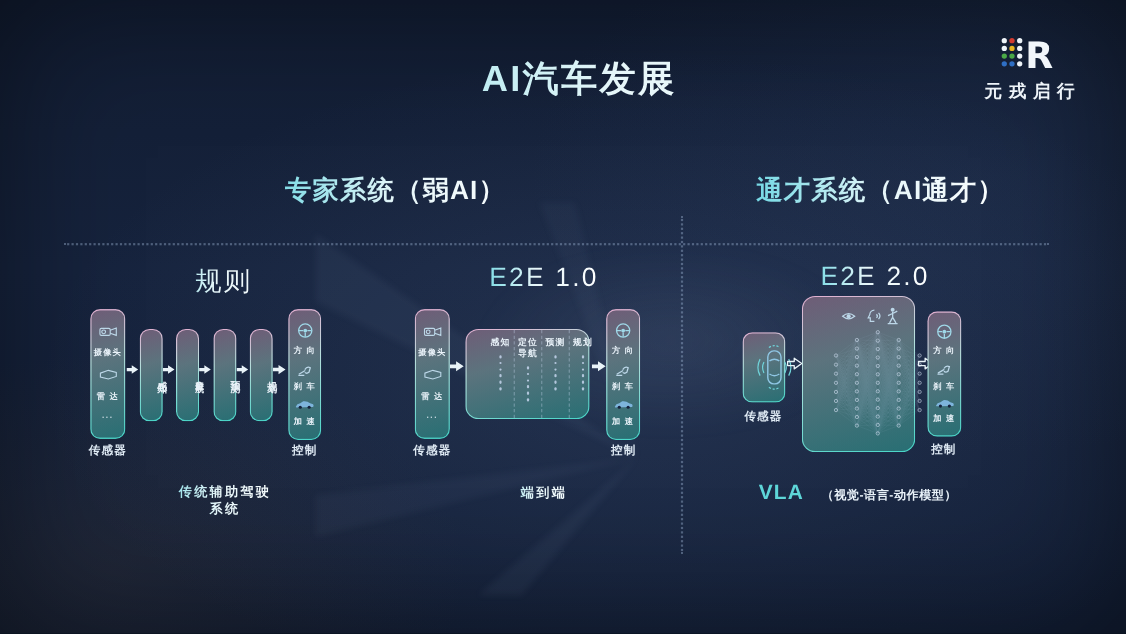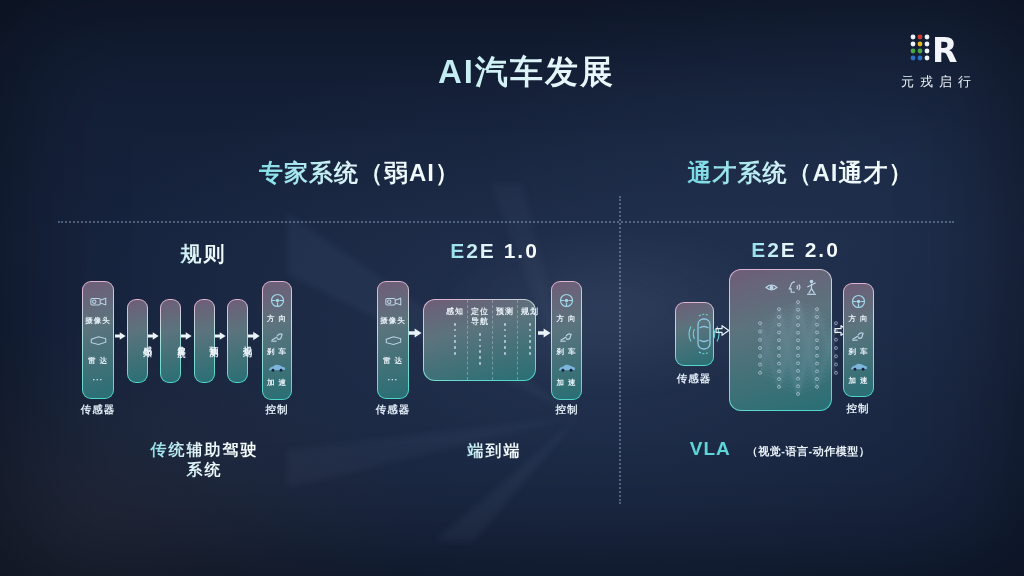--- a/index.html
+++ b/index.html
@@ -35,21 +35,21 @@
 
   .grad-txt {
     background: linear-gradient(90deg,#48c6e2 0%, #7fdce6 22%, #e6f6f9 55%, #ffffff 100%);
     -webkit-background-clip:text; background-clip:text; color:transparent;padding-left:29px;
   }
   .title {
     top:50px; left:0; width:100%; font-size:33px; font-weight:bold; letter-spacing:2px;
     text-shadow:none;
   }
   .section-heading { font-size:24px; font-weight:bold; letter-spacing:1px; }
-  .col-header { font-size:21px; font-weight:bold; letter-spacing:2px; }
+  .col-header { font-size:24px; font-weight:normal; letter-spacing:2px; }
 
   .h-divider {
     top:221px; left:58px; width:896px; height:0;
     border-top:2px dotted rgba(170,195,225,.38);
   }
   .v-divider {
     left:619px; top:196px; width:0; height:308px;
     border-left:2px dotted rgba(170,195,225,.38);
   }
 
@@ -76,28 +76,28 @@
   .arrow { display:block; }
 
   
   .seg-row { display:flex; width:100%; height:100%; }
   .seg { flex:1; display:flex; flex-direction:column; align-items:center; padding-top:7px; }
   .seg + .seg { border-left:1px dashed rgba(205,222,245,.38); }
   .seg-label { font-size:8px; font-weight:bold; color:#e9f2f9; line-height:1.25; text-align:center; letter-spacing:1px; width:24px; }
   .dot-col { display:flex; flex-direction:column; align-items:center; gap:3.2px; margin-top:6px; }
   .dot-col i { width:2.6px; height:2.6px; border-radius:50%; background:rgba(205,220,245,.8); }
 
-  .caption { font-size:16px; font-weight:bold; letter-spacing:2px; white-space:pre-line; line-height:1.25; }
+  .caption { font-size:12px; font-weight:bold; letter-spacing:2px; white-space:pre-line; line-height:1.25; }
 
   .vla-row { display:flex; align-items:baseline; justify-content:center; gap:16px; }
   .vla-main { font-size:19px; font-weight:bold; letter-spacing:1px; color:#5ed6d8; }
   .vla-sub { font-size:11px; font-weight:bold; color:#e9f2f9; letter-spacing:0.5px; }
 
   .logo { top:31px; right:26px; width:118px; display:flex; flex-direction:column; align-items:center; gap:2px; }
-  .logo-text { font-size:13px; font-weight:normal; color:#eef4f9; letter-spacing:6px; white-space:nowrap; }
+  .logo-text { font-size:16px; font-weight:bold; color:#eef4f9; letter-spacing:6px; white-space:nowrap; }
 
   .icons-row { display:flex; justify-content:space-evenly; align-items:center; width:100%; padding:9px 8px 0 8px; }
 </style>
 </head>
 <body>
 
 <div id="slide">
   <div class="streaks"></div>
   <div class="carshape"></div>
 

